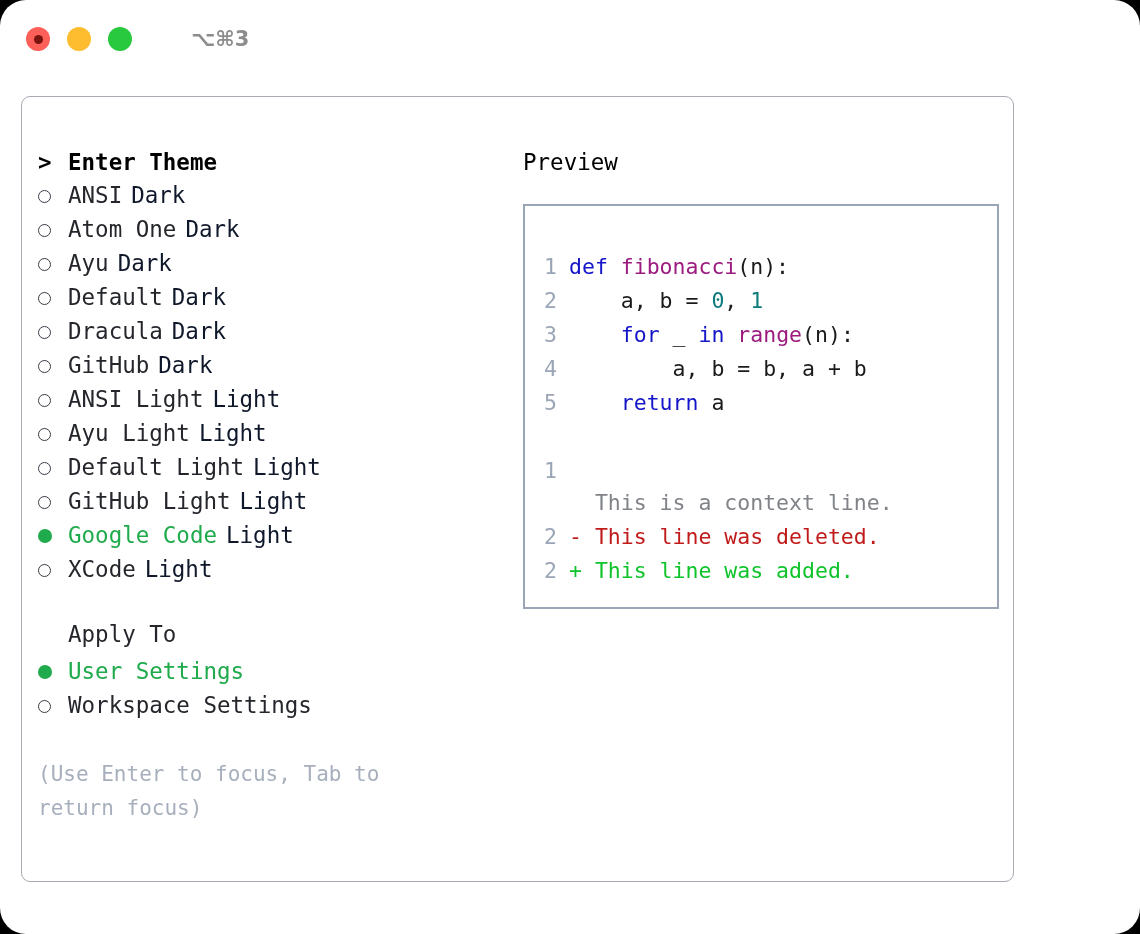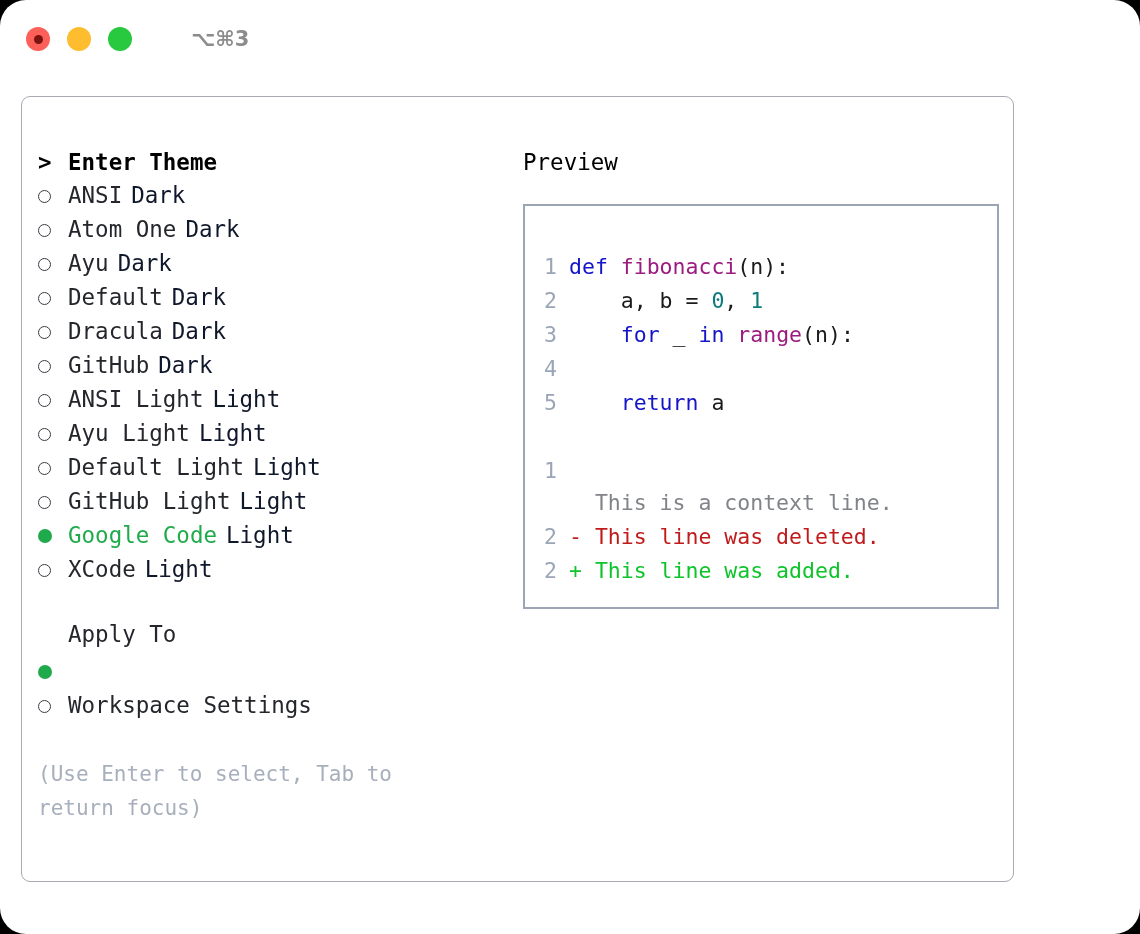--- a/index.html
+++ b/index.html
@@ -213,38 +213,38 @@
           </div>
 
         <div class="spacer-md"></div>
 
         <div class="row">
           <span class="marker"></span>
           <span>Apply To</span>
         </div>
 
         <div id="apply-items">
-            <div class="row"><span class="radio"><span class="dot-filled"></span></span></div>
+            <div class="row"><span class="radio"><span class="dot-filled"></span></span><span class="name selected">User Settings</span></div>
             <div class="row"><span class="radio"><span class="dot-hollow"></span></span><span class="name">Workspace Settings</span></div>
           </div>
 
         <div id="hint">
-          <div>(Use Enter to select, Tab to</div>
+          <div>(Use Enter to focus, Tab to</div>
           <div>return focus)</div>
         </div>
       </div>
 
       <div id="right-col">
         <div id="preview-title">Preview</div>
         <div id="preview-box">
           <div id="code-block">
               <div class="code-line"><span class="ln">1</span><span><span class="kw">def </span><span class="fn">fibonacci</span><span class="plain">(n):</span></span></div>
               <div class="code-line"><span class="ln">2</span><span><span class="plain">    a, b = </span><span class="num">0</span><span class="plain">, </span><span class="num">1</span></span></div>
               <div class="code-line"><span class="ln">3</span><span><span class="plain">    </span><span class="kw">for</span><span class="plain"> _ </span><span class="kw">in</span><span class="plain"> </span><span class="fn">range</span><span class="plain">(n):</span></span></div>
-              <div class="code-line"><span class="ln">4</span></div>
+              <div class="code-line"><span class="ln">4</span><span><span class="plain">        a, b = b, a + b</span></span></div>
               <div class="code-line"><span class="ln">5</span><span><span class="plain">    </span><span class="kw">return</span><span class="plain"> a</span></span></div>
             </div>
           <div class="gap"></div>
           <div id="diff-block">
               <div class="code-line"><span class="ln">1</span><span class="ctx">  </span><span class="ctx">This is a context line.</span></div>
               <div class="code-line"><span class="ln">2</span><span class="del">- </span><span class="del">This line was deleted.</span></div>
               <div class="code-line"><span class="ln">2</span><span class="add">+ </span><span class="add">This line was added.</span></div>
             </div>
         </div>
       </div>

